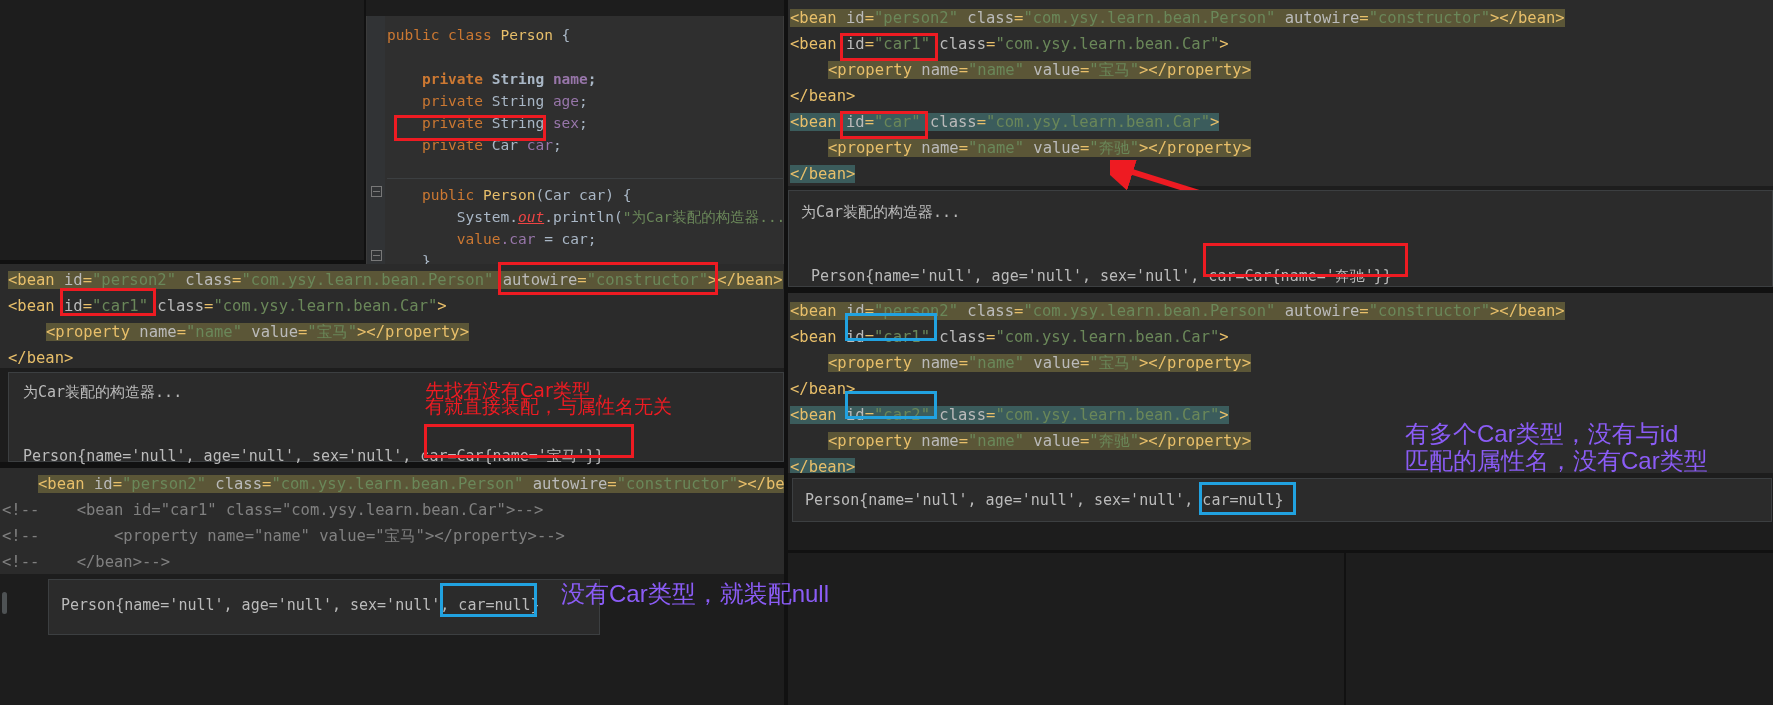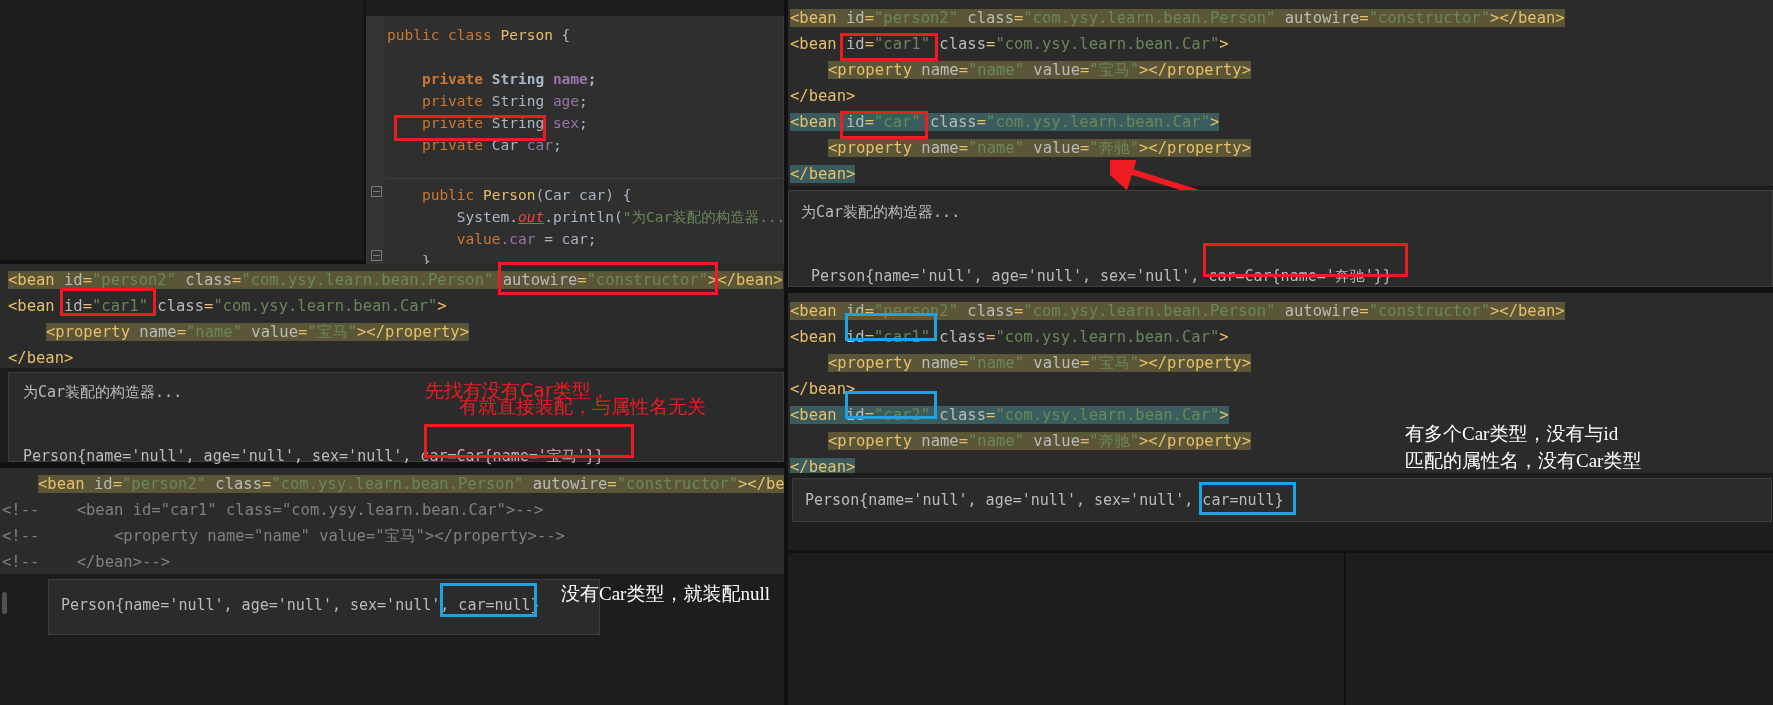--- a/index.html
+++ b/index.html
@@ -58,22 +58,22 @@
   .console .cline {
     position: absolute; font-size: 15px; line-height: 22px; color: #bbbbbb;
     white-space: pre; font-family: "DejaVu Sans Mono","Liberation Mono",monospace;
   }
 
   
   .redbox  { position: absolute; border: 3px solid #ee1b22; pointer-events: none; }
   .bluebox { position: absolute; border: 3px solid #21a2e0; pointer-events: none; }
   .note-red  { position: absolute; color: #ee1b22; font-size: 19px; line-height: 27px;
                font-family: "DejaVu Sans","Liberation Sans",sans-serif; white-space: pre; }
-  .note-blue { position: absolute; color: #ffffff; font-size: 19px; line-height: 27px;
-               font-family: Liberation Serif, serif; white-space: pre; }
+  .note-blue { position: absolute; color: #8b5cf6; font-size: 24px; line-height: 27px;
+               font-family: Liberation Sans, sans-serif; white-space: pre; }
 
   .divider-h { position: absolute; background: #111111; }
   .divider-v { position: absolute; background: #111111; }
   .scroll-stub { position:absolute; background:#4e5254; border-radius:3px; }
 </style>
 </head>
 <body>
 
 <div id="root">
 
@@ -164,21 +164,21 @@
   <div class="console" style="left:8px;top:372px;width:776px;height:90px;">
     <div id="ml-console">
         <div class="cline" style="top: 8px; left: 14px;">为Car装配的构造器...</div>
         <div class="cline" style="top: 40px; left: 14px;"></div>
         <div class="cline" style="top: 72px; left: 14px;">Person{name='null', age='null', sex='null', car=Car{name='宝马'}}</div>
       </div>
   </div>
   <div class="redbox" style="left:424px;top:424px;width:210px;height:34px;"></div>
 
   <div class="note-red" style="left:425px;top:377px;">先找有没有Car类型，</div>
-  <div class="note-red" style="left:425px;top:393px;margin-left:34px;">有就直接装配，与属性名无关</div>
+  <div class="note-red" style="left:425px;top:393px;">有就直接装配，与属性名无关</div>
 
   <div class="panel" style="left:0px;top:468px;width:784px;height:106px;">
     <div id="bl-lines">
         <div class="xline" style="top: 3px; left: 38px;"><span class="hl-olive"><span class="xtag">&lt;bean </span><span class="xattr">id</span><span class="xtag">=</span><span class="xval">"person2"</span><span class="xtag"> </span><span class="xattr">class</span><span class="xtag">=</span><span class="xval">"com.ysy.learn.bean.Person"</span><span class="xtag"> </span><span class="xattr">autowire</span><span class="xtag">=</span><span class="xval">"constructor"</span><span class="xtag">&gt;&lt;/bean&gt;</span></span></div>
         <div class="xline" style="top: 29px; left: 2px;"><span><span class="xcmt">&lt;!--    &lt;bean id="car1" class="com.ysy.learn.bean.Car"&gt;--&gt;</span></span></div>
         <div class="xline" style="top: 55px; left: 2px;"><span><span class="xcmt">&lt;!--        &lt;property name="name" value="宝马"&gt;&lt;/property&gt;--&gt;</span></span></div>
         <div class="xline" style="top: 81px; left: 2px;"><span><span class="xcmt">&lt;!--    &lt;/bean&gt;--&gt;</span></span></div>
       </div>
   </div>
 

